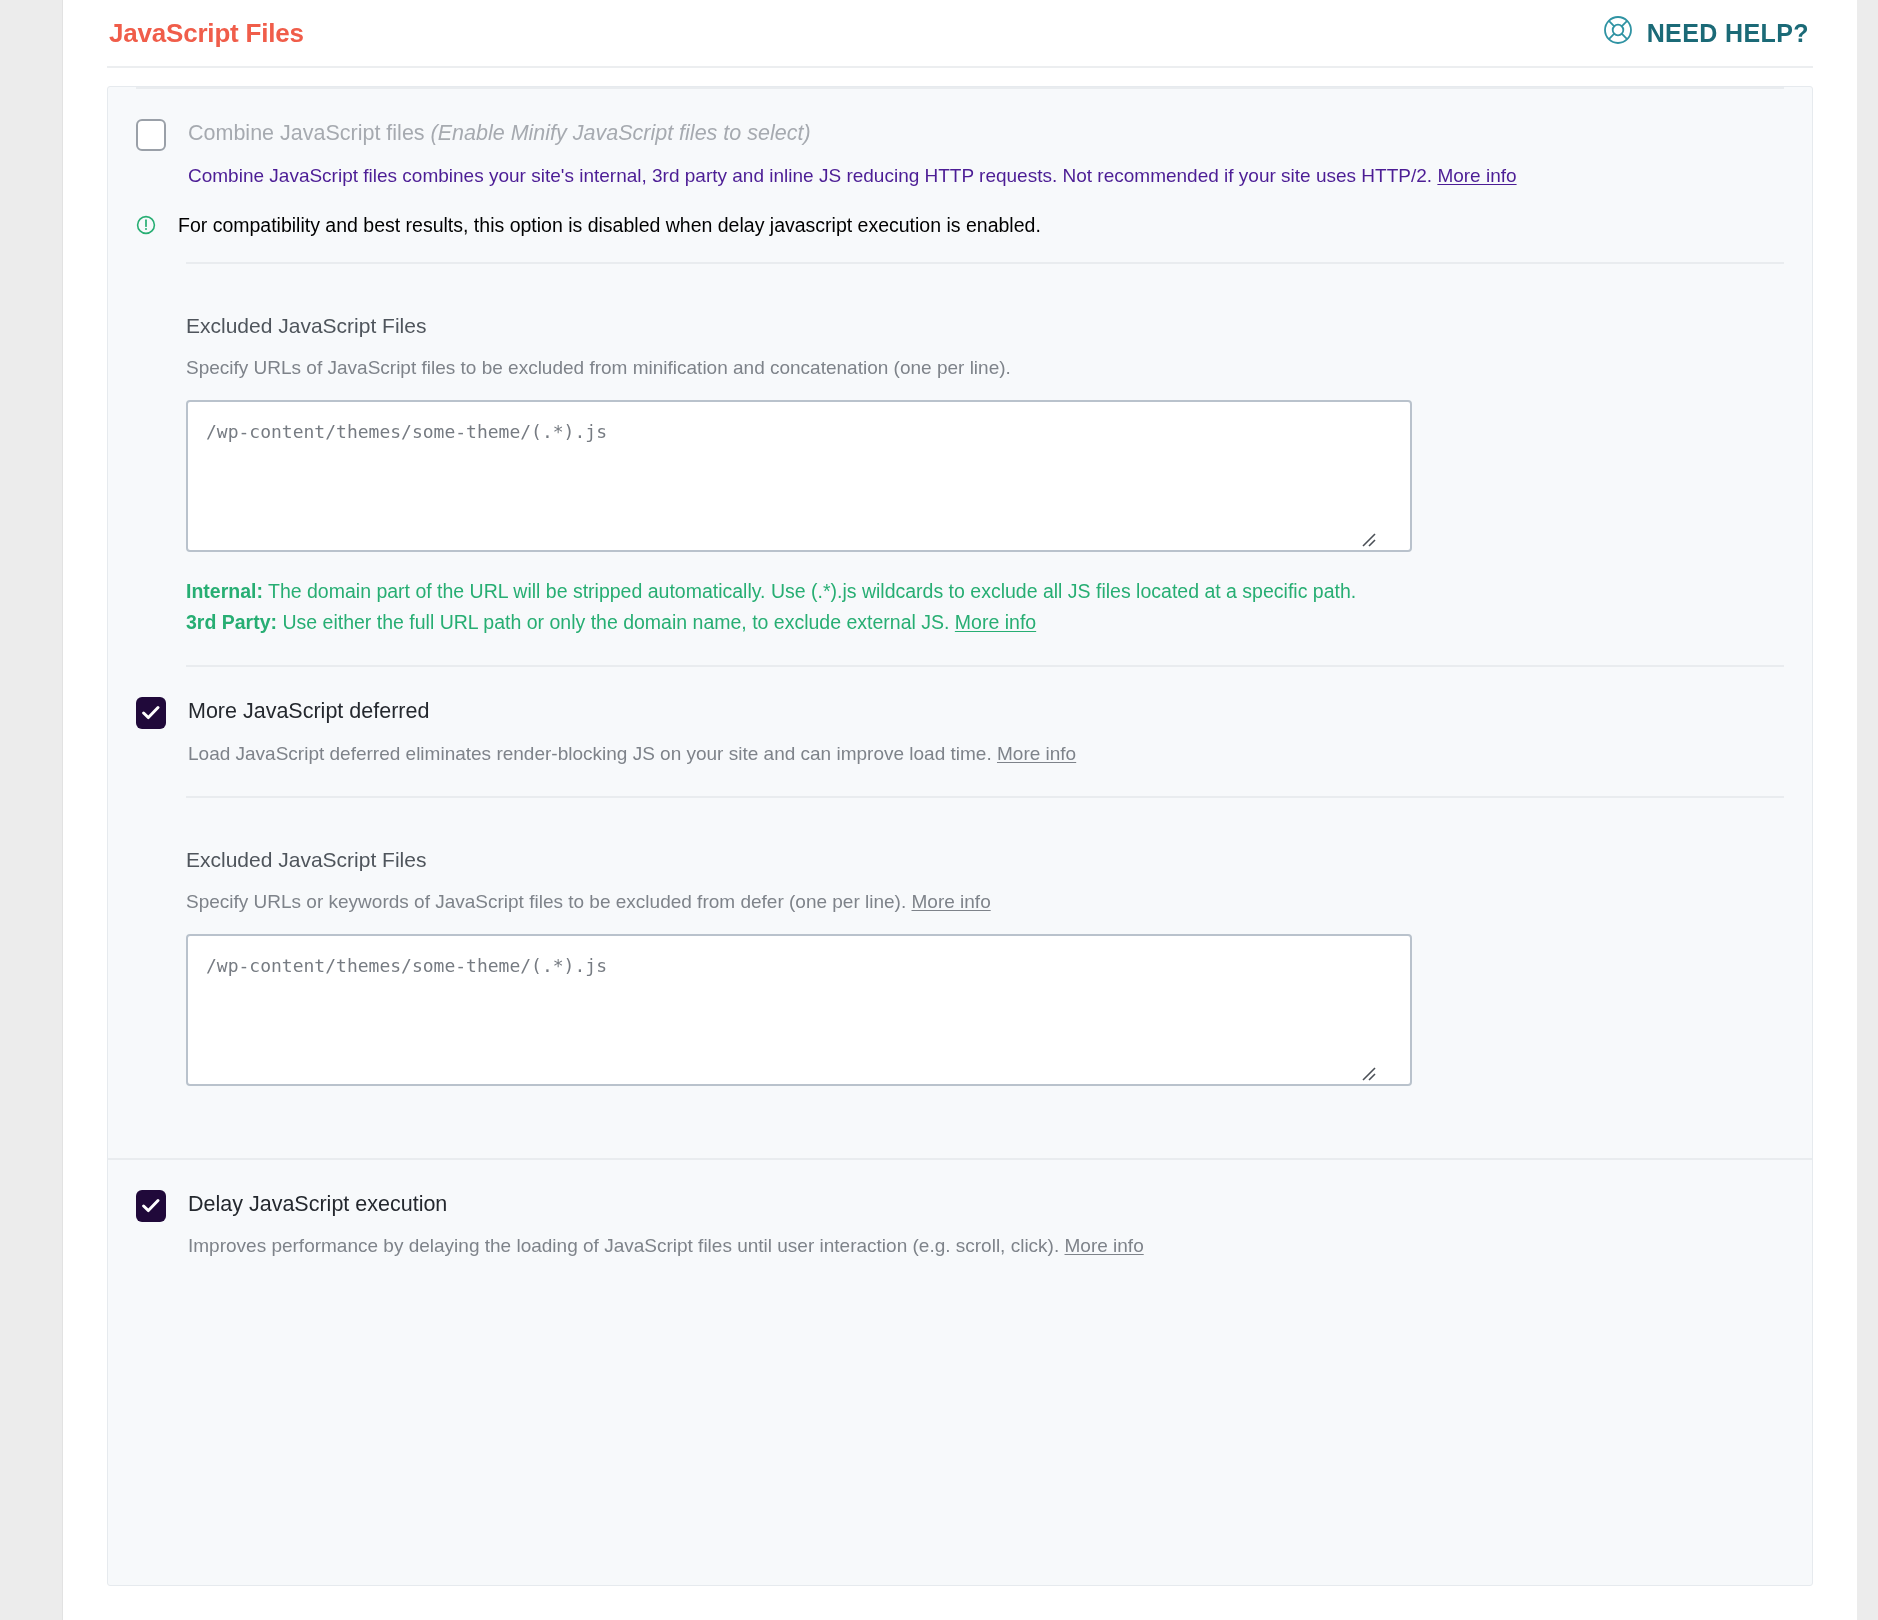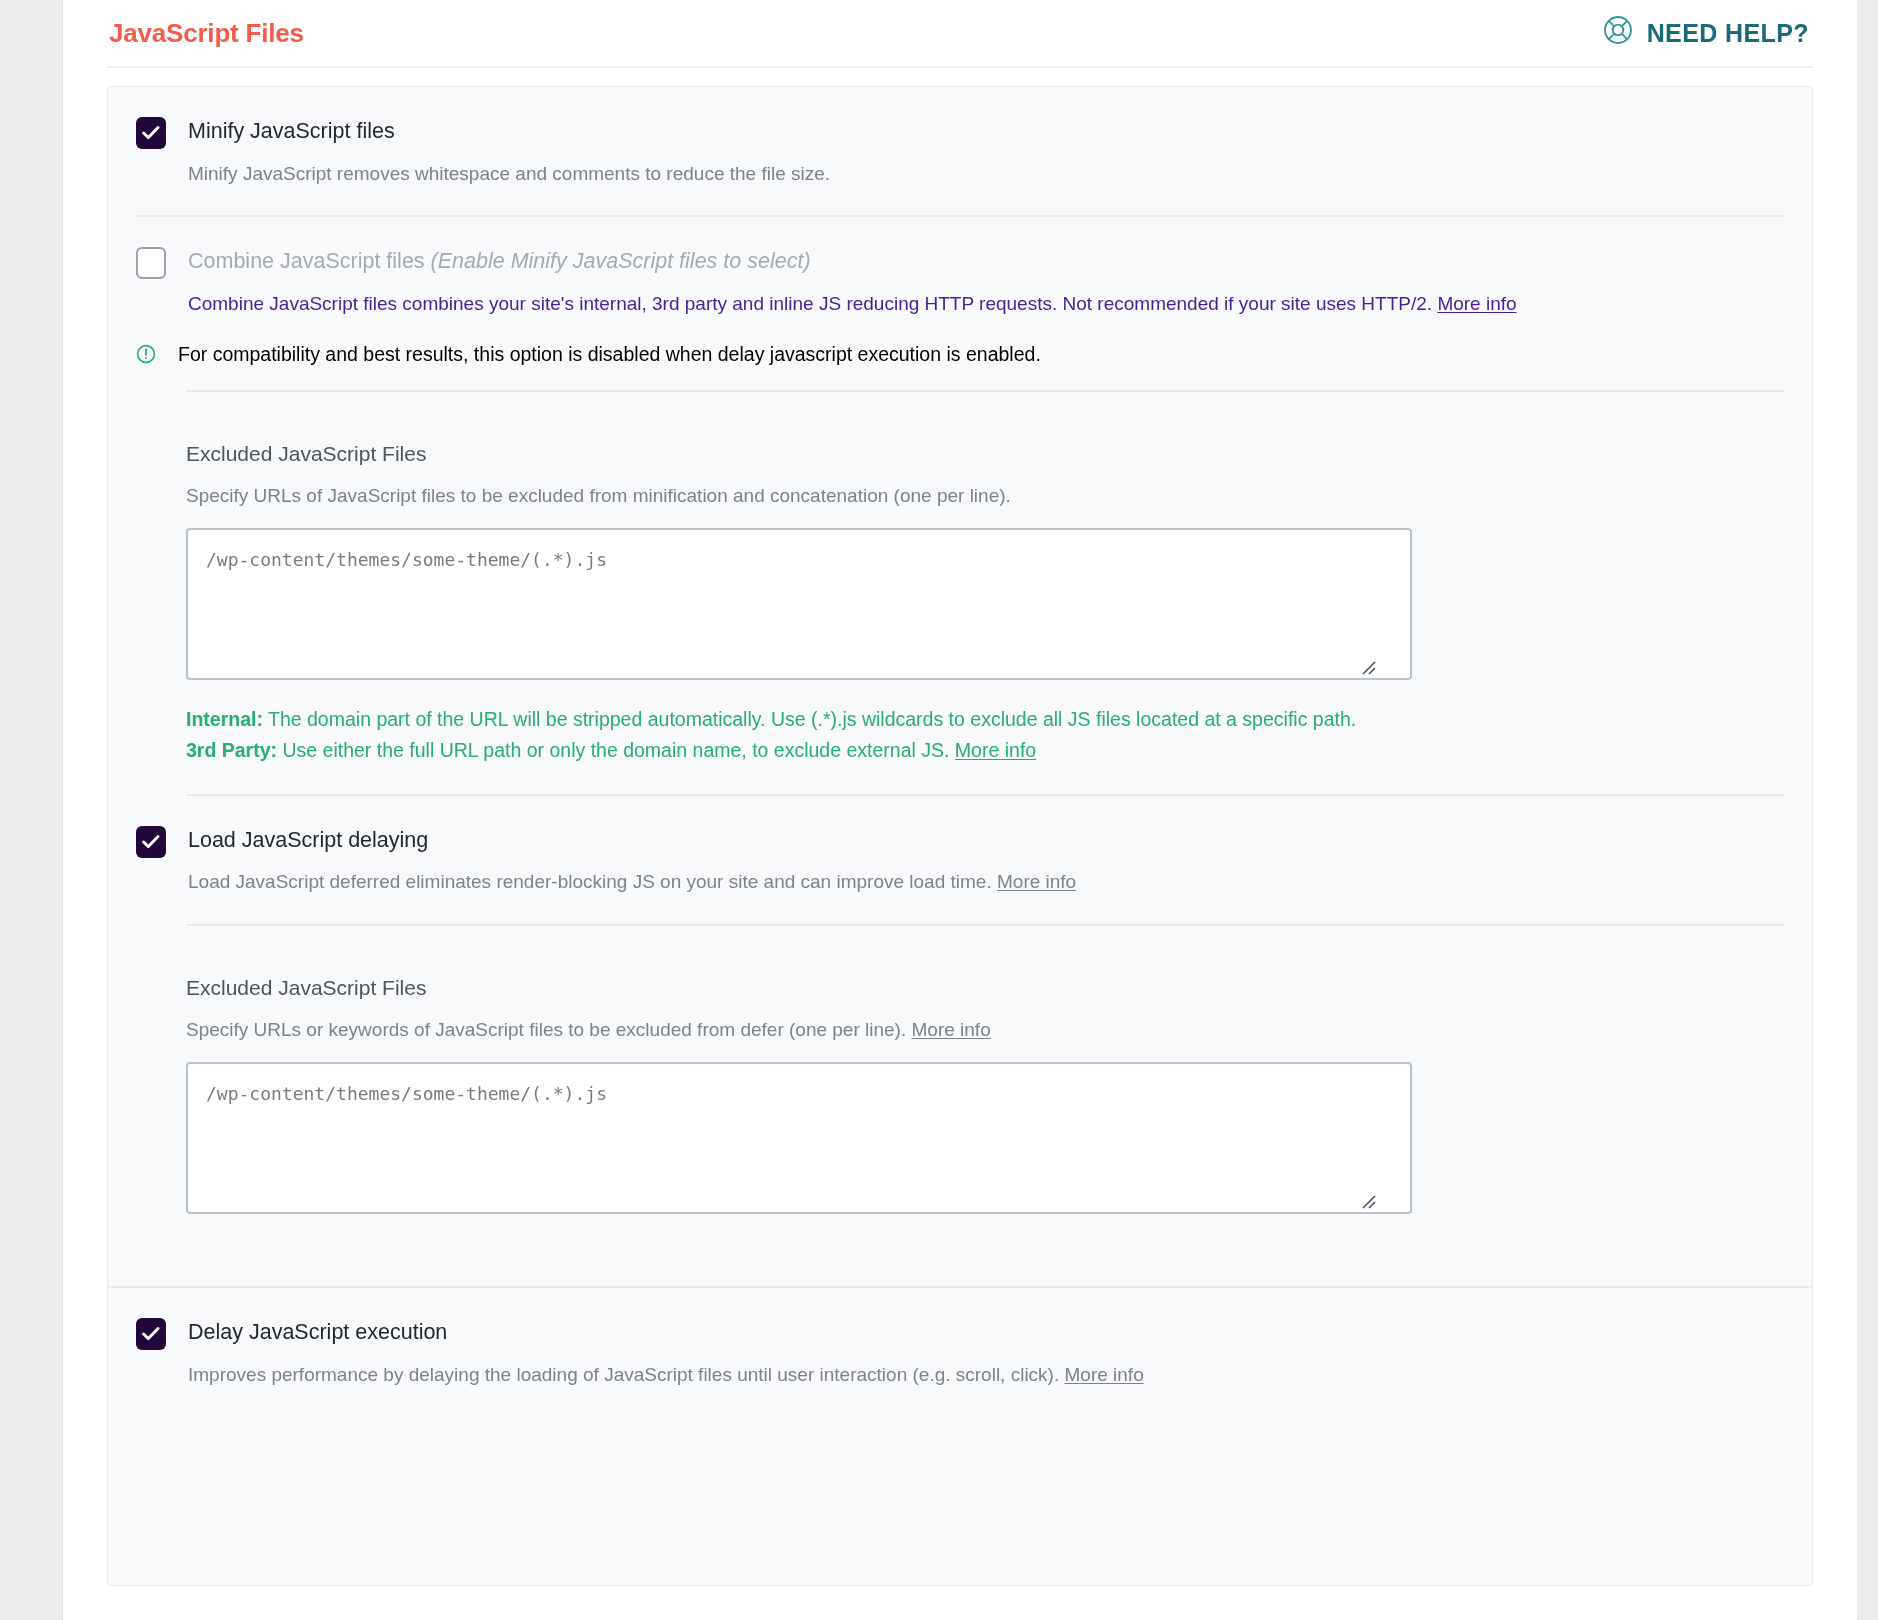--- a/index.html
+++ b/index.html
@@ -229,31 +229,20 @@
             <line x1="24.1" y1="5.9" x2="18.7" y2="11.3" stroke="#2f93a3" stroke-width="1.8"></line>
             <line x1="11.3" y1="18.7" x2="5.9" y2="24.1" stroke="#2f93a3" stroke-width="1.8"></line>
           </svg>
         </span>
         <span>NEED HELP?</span>
       </div>
     </div>
 
     <div class="card">
 
-      <div class="opt-row">
-        <div class="cb checked">
-          <svg width="18" height="14" viewBox="0 0 18 14">
-            <path d="M1.6 7.0 L6.4 11.6 L16.0 1.6" stroke="#ffffff" stroke-width="2.9" fill="none" stroke-linecap="round" stroke-linejoin="round"></path>
-          </svg>
-        </div>
-        <div class="opt-body">
-          <div class="opt-label">Minify JavaScript files</div>
-          <div class="opt-desc">Minify JavaScript removes whitespace and comments to reduce the file size.</div>
-        </div>
-      </div>
 
       <div class="divider"></div>
 
       <div class="opt-row">
         <div class="cb unchecked"></div>
         <div class="opt-body">
           <div class="opt-label disabled">
             <span>Combine JavaScript files </span><em>(Enable Minify JavaScript files to select)</em>
           </div>
           <div class="opt-desc disabled">
@@ -297,21 +286,21 @@
 
       <div class="divider inset"></div>
 
       <div class="opt-row">
         <div class="cb checked">
           <svg width="18" height="14" viewBox="0 0 18 14">
             <path d="M1.6 7.0 L6.4 11.6 L16.0 1.6" stroke="#ffffff" stroke-width="2.9" fill="none" stroke-linecap="round" stroke-linejoin="round"></path>
           </svg>
         </div>
         <div class="opt-body">
-          <div class="opt-label">Load JavaScript delaying</div>
+          <div class="opt-label">More JavaScript deferred</div>
           <div class="opt-desc">
             <span>Load JavaScript deferred eliminates render-blocking JS on your site and can improve load time. </span><a class="more-info" href="#">More info</a>
           </div>
         </div>
       </div>
 
       <div class="divider inset"></div>
 
       <div class="sub">
         <div class="sub-title">Excluded JavaScript Files</div>

